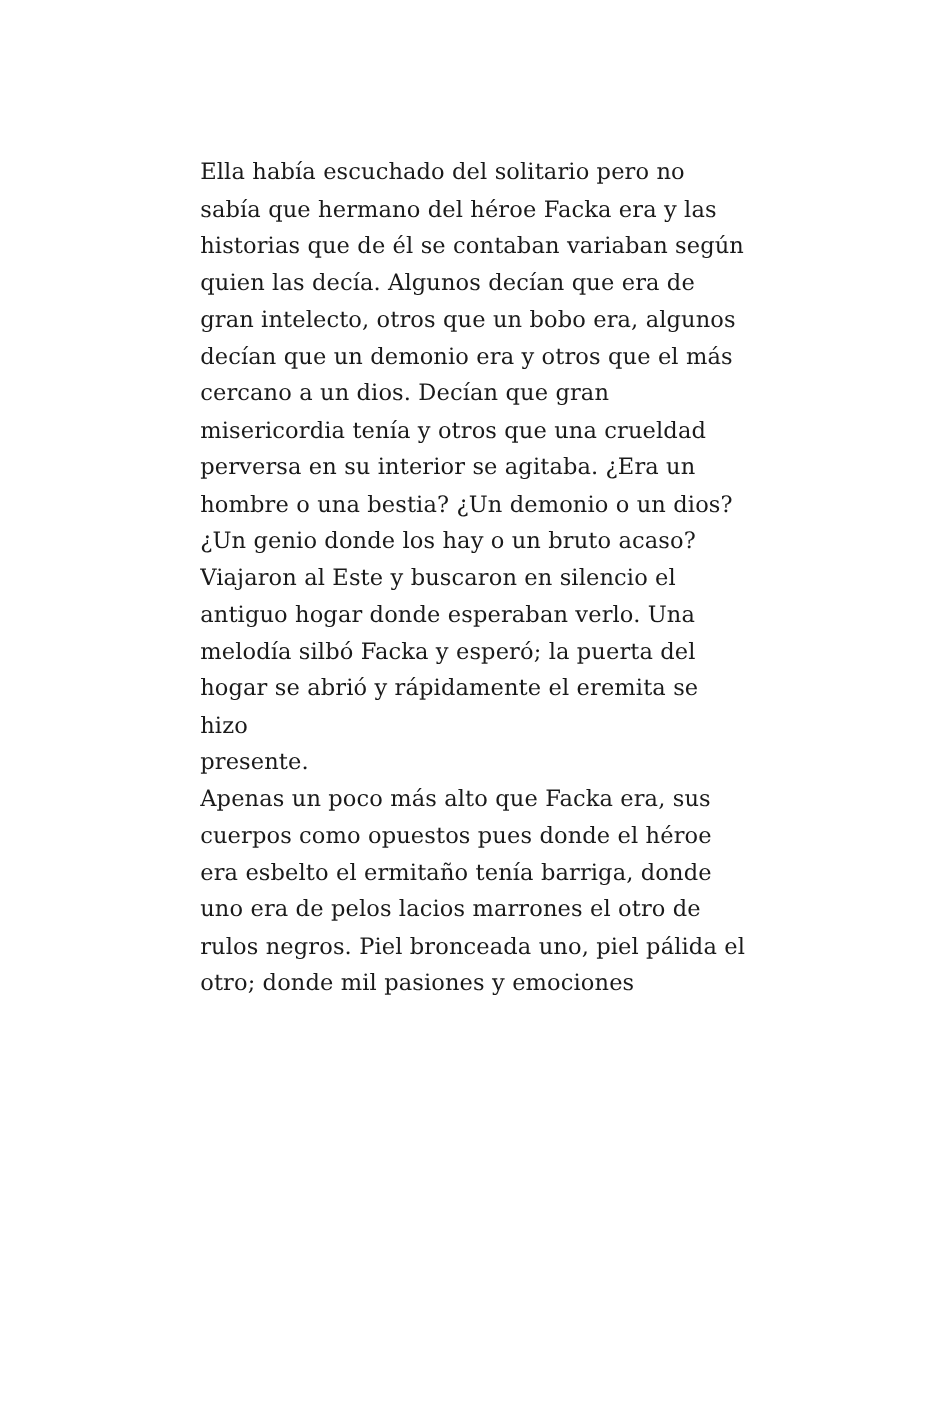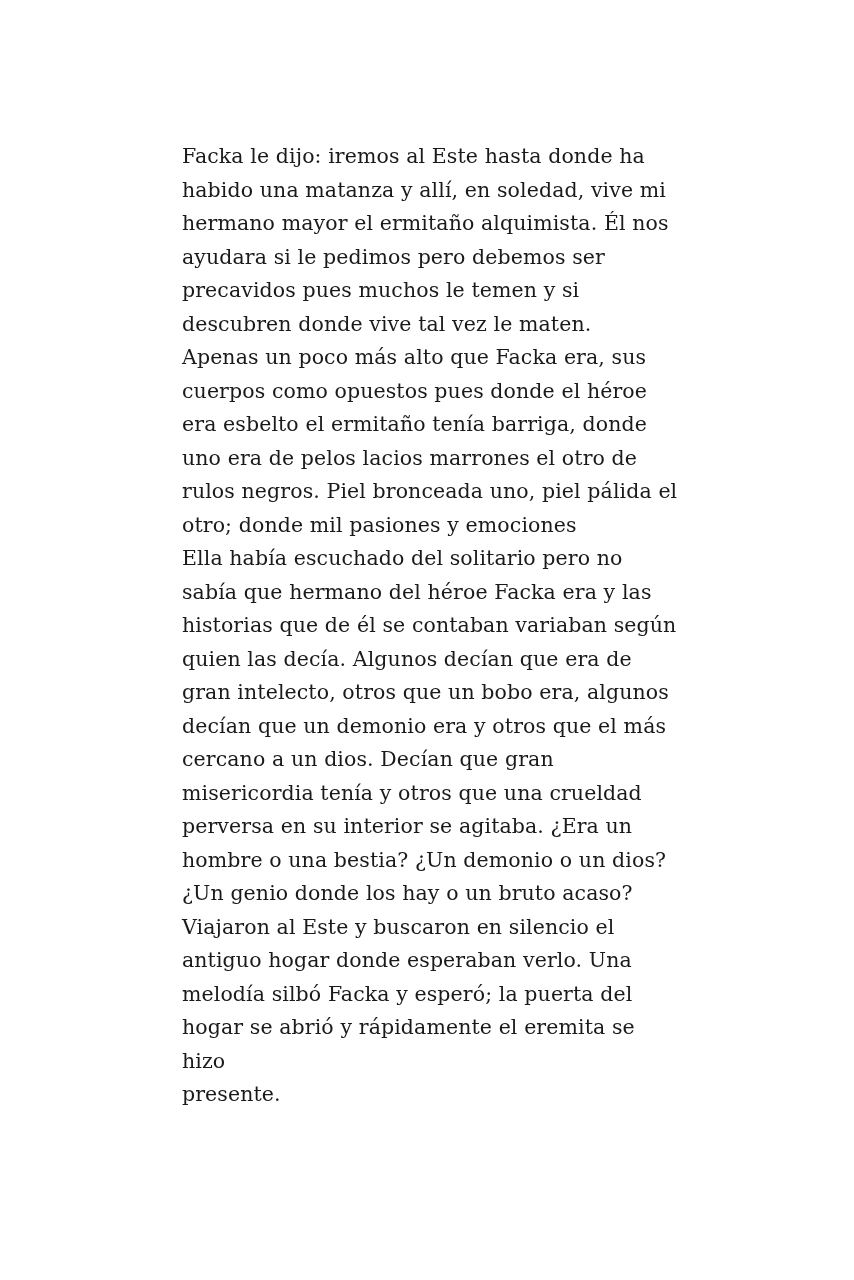--- a/index.html
+++ b/index.html
@@ -37,42 +37,36 @@
     text-align: left;
     white-space: pre-line;
     letter-spacing: 0.1px;
   }
 </style>
 </head>
 <body>
 
 <div class="page">
   <div class="text-block">
-    <p>Facka le dijo: iremos al Este hasta donde ha
-habido una matanza y allí, en soledad, vive mi
-hermano mayor el ermitaño alquimista. Él nos
-ayudara si le pedimos pero debemos ser
-precavidos pues muchos le temen y si
-descubren donde vive tal vez le maten.</p>
-    <p>Apenas un poco más alto que Facka era, sus
-cuerpos como opuestos pues donde el héroe
-era esbelto el ermitaño tenía barriga, donde
-uno era de pelos lacios marrones el otro de
-rulos negros. Piel bronceada uno, piel pálida el
-otro; donde mil pasiones y emociones</p>
     <p>Ella había escuchado del solitario pero no
 sabía que hermano del héroe Facka era y las
 historias que de él se contaban variaban según
 quien las decía. Algunos decían que era de
 gran intelecto, otros que un bobo era, algunos
 decían que un demonio era y otros que el más
 cercano a un dios. Decían que gran
 misericordia tenía y otros que una crueldad
 perversa en su interior se agitaba. ¿Era un
 hombre o una bestia? ¿Un demonio o un dios?
 ¿Un genio donde los hay o un bruto acaso?
 Viajaron al Este y buscaron en silencio el
 antiguo hogar donde esperaban verlo. Una
 melodía silbó Facka y esperó; la puerta del
 hogar se abrió y rápidamente el eremita se hizo
 presente.</p>
+    <p>Apenas un poco más alto que Facka era, sus
+cuerpos como opuestos pues donde el héroe
+era esbelto el ermitaño tenía barriga, donde
+uno era de pelos lacios marrones el otro de
+rulos negros. Piel bronceada uno, piel pálida el
+otro; donde mil pasiones y emociones</p>
   </div>
 </div>
 
 </body></html>

